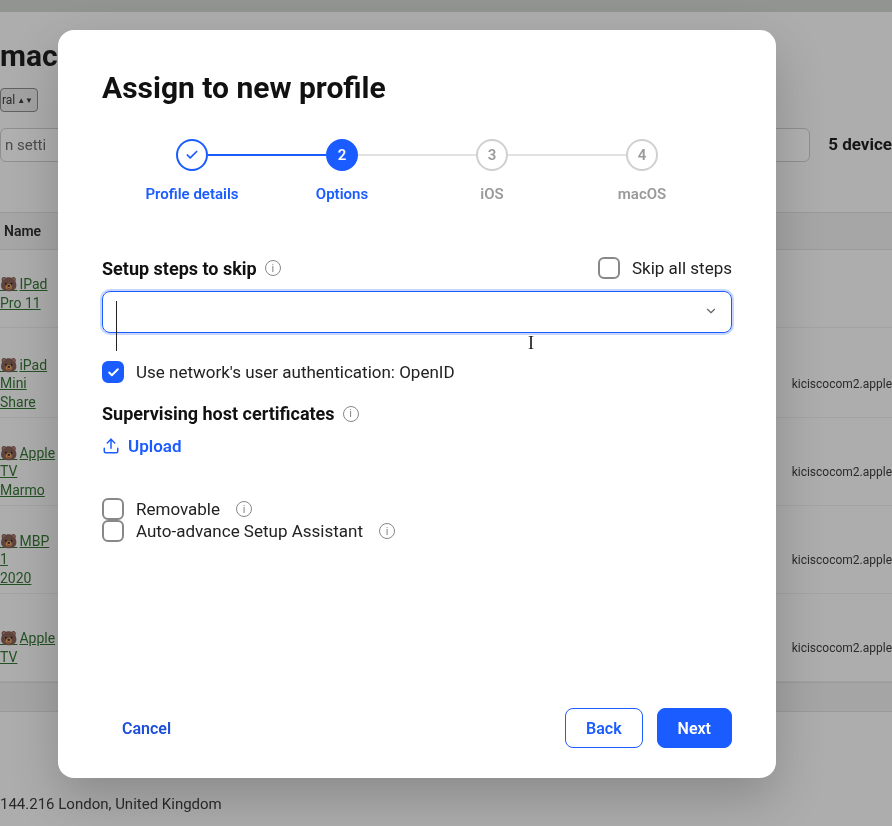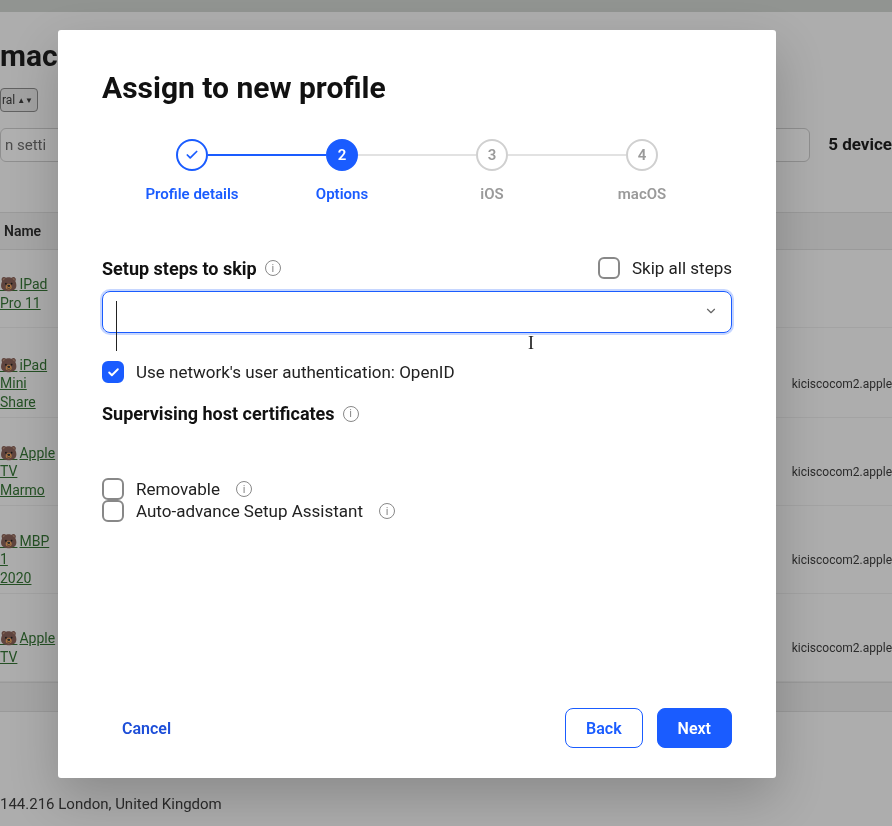--- a/index.html
+++ b/index.html
@@ -103,21 +103,21 @@
     position:absolute;
     inset:0;
     background:rgba(30,30,30,0.35);
   }
   .modal {
     position:absolute;
     top:30px; left:58px;
     width:718px;
     height:748px;
     background:#fff;
-    border-radius:3px;
+    border-radius:16px;
     box-shadow:0 20px 50px rgba(0,0,0,0.2);
     display:flex;
     flex-direction:column;
     padding:40px 44px 30px 44px;
   }
   .modal h1 {
     font-size:30px;
     font-weight:700;
     color:#111;
     margin-bottom:34px;
@@ -424,20 +424,28 @@
           <polyline points="4 12 9 17 20 6"></polyline>
         </svg>
     </div>
     <span>Use network's user authentication: OpenID</span>
   </div>
 
   <div class="section-heading">
     <span>Supervising host certificates</span>
     <span class="info-icon">i</span>
   </div>
+  <div class="upload-btn">
+    <svg width="18" height="18" viewBox="0 0 24 24" fill="none" stroke="#1a5cff" stroke-width="2" stroke-linecap="round" stroke-linejoin="round">
+        <path d="M21 15v4a2 2 0 0 1-2 2H5a2 2 0 0 1-2-2v-4"></path>
+        <polyline points="17 8 12 3 7 8"></polyline>
+        <line x1="12" y1="3" x2="12" y2="15"></line>
+      </svg>
+    <span>Upload</span>
+  </div>
 
   <div class="spacer-row"></div>
 
   <div class="checkbox-row" style="margin-top:18px;">
     <div class="checkbox"></div>
     <span>Removable</span>
     <span class="info-icon" style="margin-left:4px;">i</span>
   </div>
 
   <div class="checkbox-row" style="">

